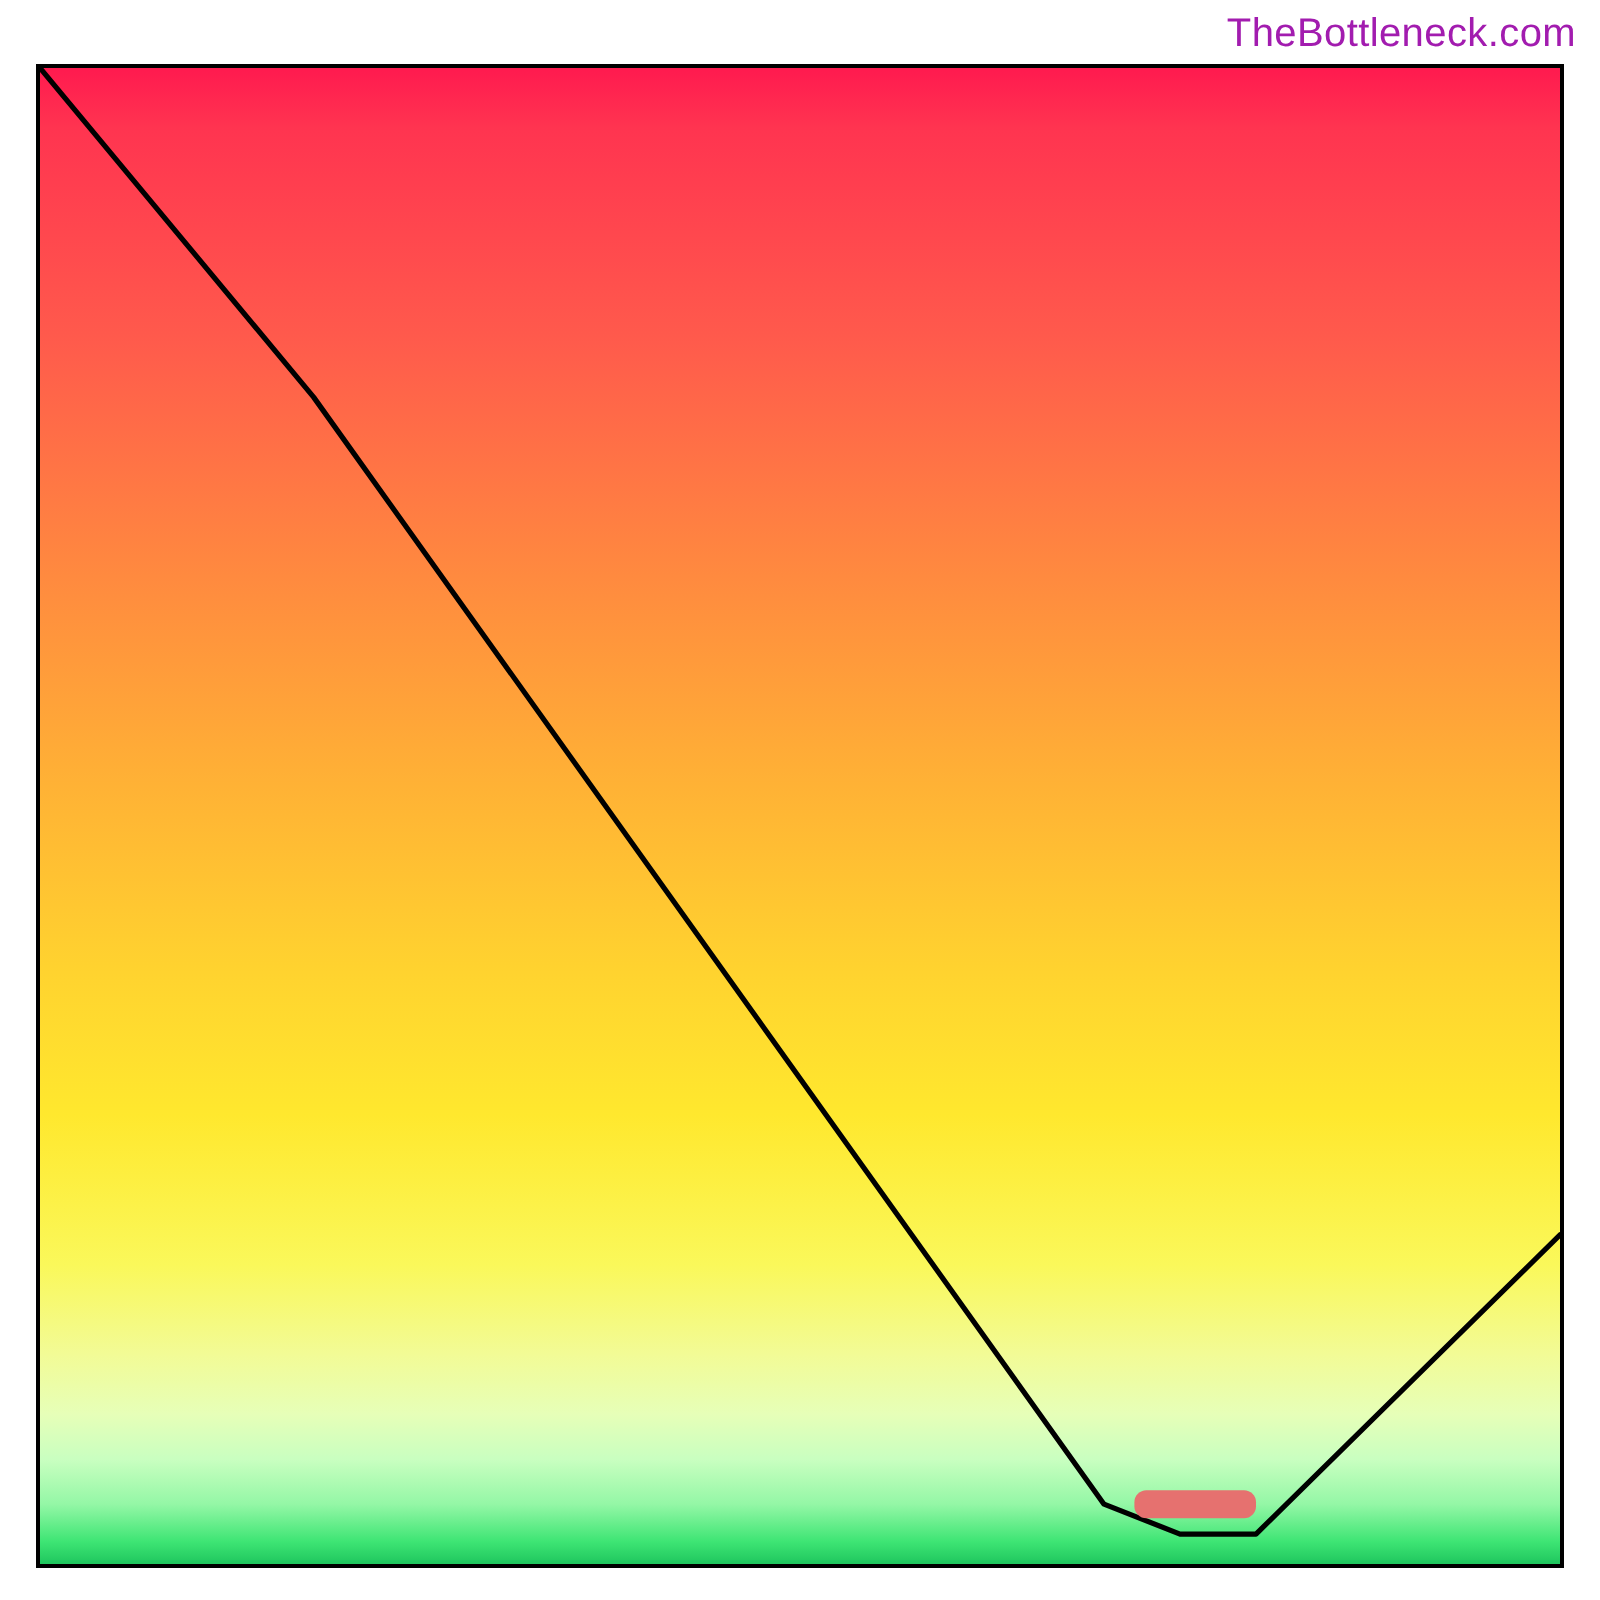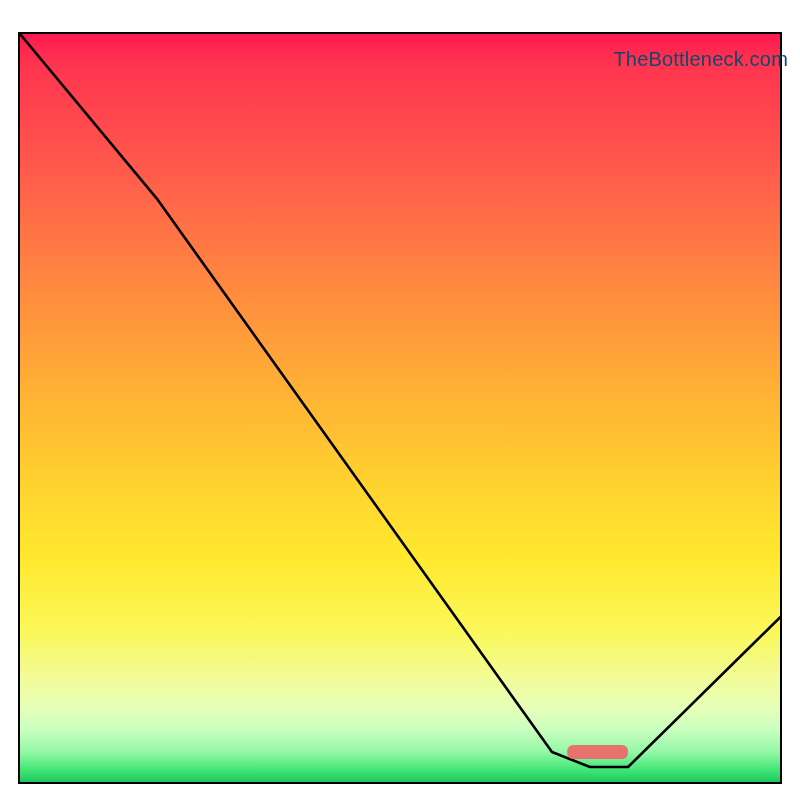--- a/index.html
+++ b/index.html
@@ -13,26 +13,25 @@
   }
   .wrap {
     position: relative;
     width: 800px;
     height: 800px;
   }
   .watermark {
     position: absolute;
     top: 6px;
     right: 12px;
-    color: #0c4a6e;
+    color: #a21caf;
     font-size: 20px;
     font-weight: 500;
     letter-spacing: 0.2px;
     z-index: 5;
-    margin-top: 42px;
   }
   .plot-frame {
     position: absolute;
     left: 18px;
     top: 32px;
     width: 764px;
     height: 752px;
     border: 2px solid #000;
     box-sizing: border-box;
     overflow: hidden;

